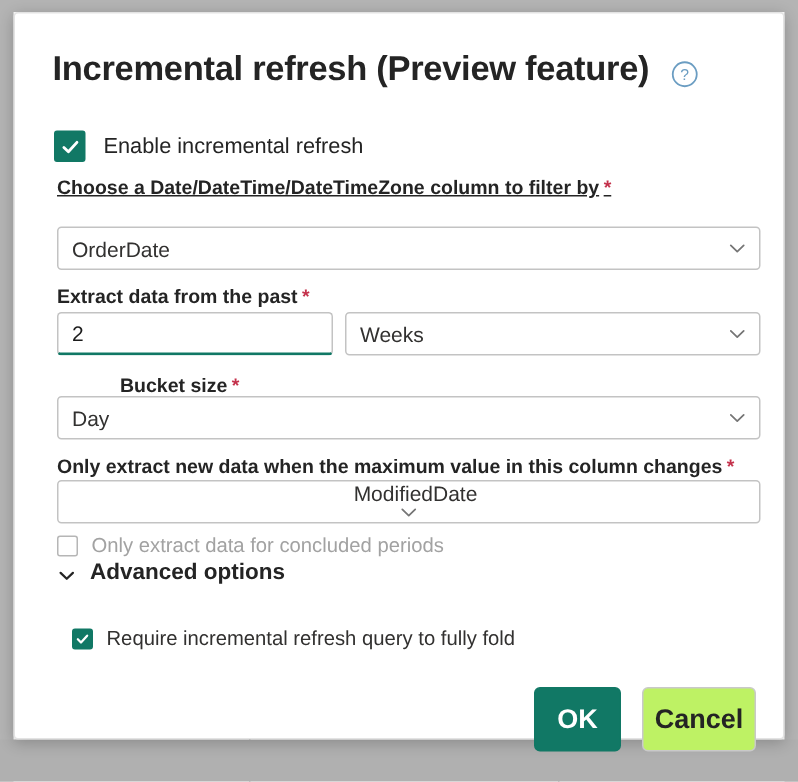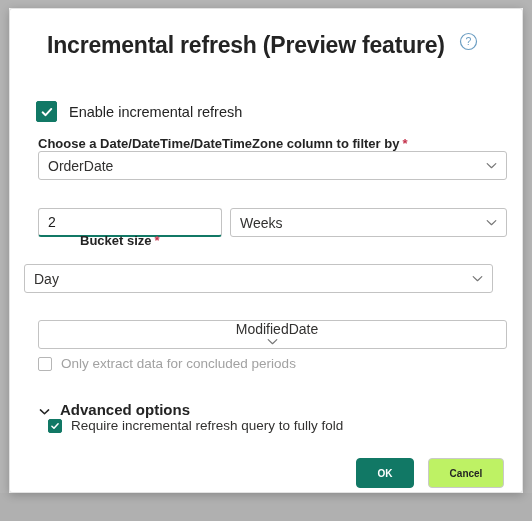--- a/index.html
+++ b/index.html
@@ -75,22 +75,21 @@
     border-radius: 3px;
   }
 
   
   .dlg-header {
     position: absolute;
     left: 25px;
     top: 23px;
     right: 20px;
     display: flex;
-    align-items: flex-start;
-    margin-left: 12px;
+    align-items: flex-end;
   }
   .dlg-title {
     font-size: 23px;
     font-weight: 600;
     color: #242424;
     letter-spacing: -0.2px;
     white-space: nowrap;
   }
   .help-icon {
     margin-left: 14px;
@@ -99,21 +98,21 @@
     display: inline-flex;
     align-items: center;
     justify-content: center;
     cursor: pointer;
   }
 
   
   .enable-row {
     position: absolute;
     left: 26px;
-    top: 92px;
+    top: 78px;
     display: flex;
     align-items: center;
   }
   .cb-large {
     width: 21px;
     height: 21px;
     box-sizing: border-box;
     border-radius: 2px;
     background: #117865;
     border: 1px solid #117865;
@@ -211,21 +210,21 @@
     color: #323130;
   }
   .cb-row-small.disabled .cb-text {
     color: #a2a2a2;
   }
 
   
   .adv-row {
     position: absolute;
     left: 28px;
-    top: 392px;
+    top: 364px;
     display: flex;
     align-items: flex-end;
     cursor: pointer;
   }
   .adv-chev {
     width: 13px;
     height: 13px;
     display: inline-flex;
     align-items: center;
     justify-content: center;
@@ -235,23 +234,23 @@
     margin-left: 9px;
     font-size: 15px;
     font-weight: 700;
     color: #242424;
   }
 
   
   .btn {
     position: absolute;
     box-sizing: border-box;
-    height: 30px;
+    height: 43px;
     border-radius: 4px;
-    font-size: 10px;
+    font-size: 18px;
     display: flex;
     align-items: center;
     justify-content: center;
     cursor: pointer;
     user-select: none;
   }
   .btn-primary {
     background: #117865;
     border: 1px solid #117865;
     color: #ffffff;
@@ -297,56 +296,62 @@
 
   <div class="enable-row">
     <span class="cb-large">
       <svg width="14" height="14" viewBox="0 0 14 14">
         <path d="M2.6 7.3 L5.6 10.2 L11.3 3.9" fill="none" stroke="#ffffff" stroke-width="1.9" stroke-linecap="round" stroke-linejoin="round"></path>
       </svg>
     </span>
     <span class="enable-label">Enable incremental refresh</span>
   </div>
 
-  <div class="field-label" style="left:28px; top:127px;">
+  <div class="field-label" style="left:28px; top:108px;text-decoration:underline;">
     <span>Choose a Date/DateTime/DateTimeZone column to filter by</span><span class="req-star">*</span>
   </div>
   <div class="ctl" style="left:28px; top:142px; width:469px;gap:18px;">
     <span class="ctl-value">OrderDate</span>
     <span class="chev">
       <svg width="13" height="13" viewBox="0 0 13 13">
         <path d="M2.2 4.6 L6.5 8.7 L10.8 4.6" fill="none" stroke="#767676" stroke-width="1.2" stroke-linecap="round" stroke-linejoin="round"></path>
       </svg>
     </span>
   </div>
 
+  <div class="field-label" style="left:28px; top:181px;">
+    <span>Extract data from the past</span><span class="req-star">*</span>
+  </div>
   <div class="ctl numbox" style="left:28px; top:199px; width:184px;">
     <span class="ctl-value">2</span>
   </div>
   <div class="ctl" style="left:220px; top:199px; width:277px;">
     <span class="ctl-value">Weeks</span>
     <span class="chev">
       <svg width="13" height="13" viewBox="0 0 13 13">
         <path d="M2.2 4.6 L6.5 8.7 L10.8 4.6" fill="none" stroke="#767676" stroke-width="1.2" stroke-linecap="round" stroke-linejoin="round"></path>
       </svg>
     </span>
   </div>
 
-  <div class="field-label" style="left:28px; top:224px;padding-left:42px;">
+  <div class="field-label" style="left:28px; top:240px;padding-left:42px;">
     <span>Bucket size</span><span class="req-star">*</span>
   </div>
-  <div class="ctl" style="left:14px; top:255px; width:469px;gap:40px;">
+  <div class="ctl" style="left:28px; top:255px; width:469px;gap:40px;">
     <span class="ctl-value">Day</span>
     <span class="chev">
       <svg width="13" height="13" viewBox="0 0 13 13">
         <path d="M2.2 4.6 L6.5 8.7 L10.8 4.6" fill="none" stroke="#767676" stroke-width="1.2" stroke-linecap="round" stroke-linejoin="round"></path>
       </svg>
     </span>
   </div>
 
+  <div class="field-label" style="left:28px; top:294px;">
+    <span>Only extract new data when the maximum value in this column changes</span><span class="req-star">*</span>
+  </div>
   <div class="ctl" style="left:28px; top:311px; width:469px;flex-direction:column;">
     <span class="ctl-value">ModifiedDate</span>
     <span class="chev">
       <svg width="13" height="13" viewBox="0 0 13 13">
         <path d="M2.2 4.6 L6.5 8.7 L10.8 4.6" fill="none" stroke="#767676" stroke-width="1.2" stroke-linecap="round" stroke-linejoin="round"></path>
       </svg>
     </span>
   </div>
 
   <div class="cb-row-small disabled" style="left:28px; top:347px;">

